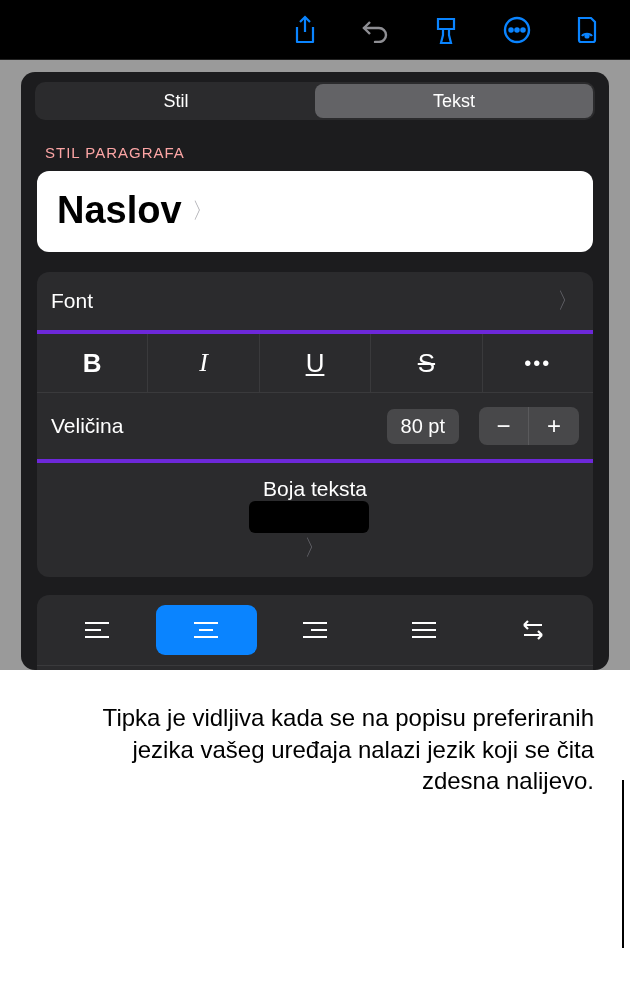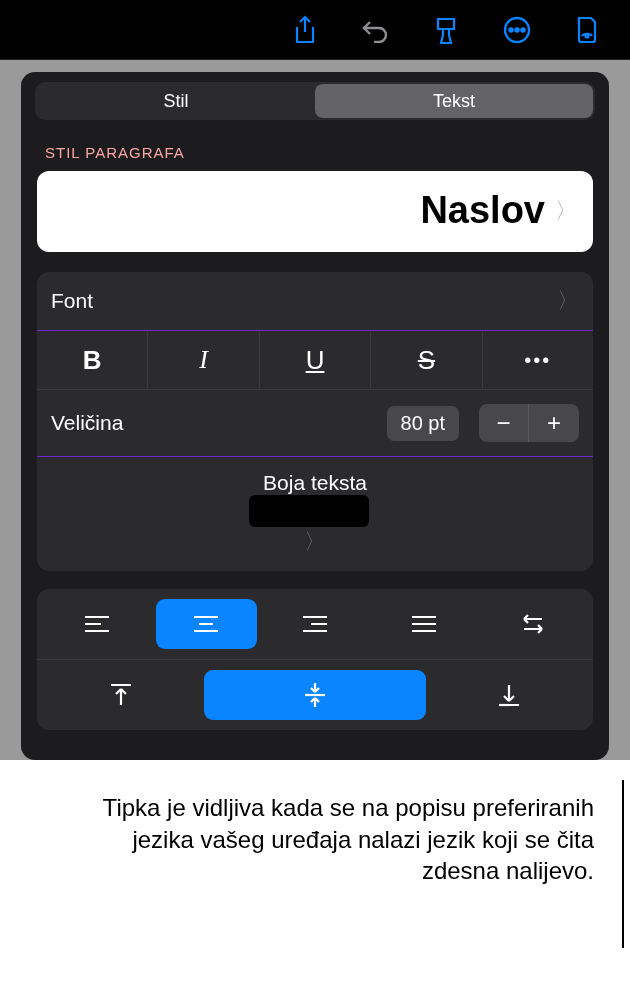--- a/index.html
+++ b/index.html
@@ -14,21 +14,21 @@
     gap: 42px;
     padding: 0 30px 0 170px;
     border-bottom: 1px solid #222;
   }
   .toolbar .icon { color: #0a84ff; display: flex; align-items: center; justify-content: center; }
   .toolbar .icon.dim { color: #8e8e93; }
 
   .popover-wrap {
     position: relative;
     background: #9a9a9a;
-    height: 700px;
+    height: 610px;
     padding: 12px 21px 0 21px;
   }
   .popover {
     background: #1c1c1e;
     border-radius: 14px;
     height: 100%;
     padding: 10px 6px 0 6px;
     overflow: hidden;
     position: relative;
   }
@@ -66,37 +66,37 @@
     padding: 6px 18px 10px 18px;
   }
 
   .card {
     background: #fff;
     border-radius: 12px;
     margin: 0 10px 20px 10px;
     padding: 18px 16px 20px 20px;
     display: flex;
     align-items: center;
-    justify-content: flex-end;
+    justify-content: flex-start;
     gap: 10px;
   }
   .card-title { font-size: 38px; font-weight: 700; color: #000; }
   .chev { color: #b0b0b5; font-size: 22px; }
 
   .panel {
     background: #2b2b2d;
     border-radius: 12px;
     margin: 0 10px 18px 10px;
   }
   .row {
     display: flex;
     align-items: center;
     padding: 14px 14px;
     min-height: 58px;
-    border-bottom: 1px solid #6d28d9;
+    border-bottom: 4px solid #6d28d9;
   }
   .row:last-child { border-bottom: none; flex-direction: column; }
   .row-label { flex: 1; color: #fff; font-size: 21px; }
   .row-value { color: #8d8d92; font-size: 21px; margin-right: 10px; }
   .row .chev { color: #636369; }
 
   .style-row {
     display: flex;
     border-bottom: 1px solid #3a3a3c;
   }

